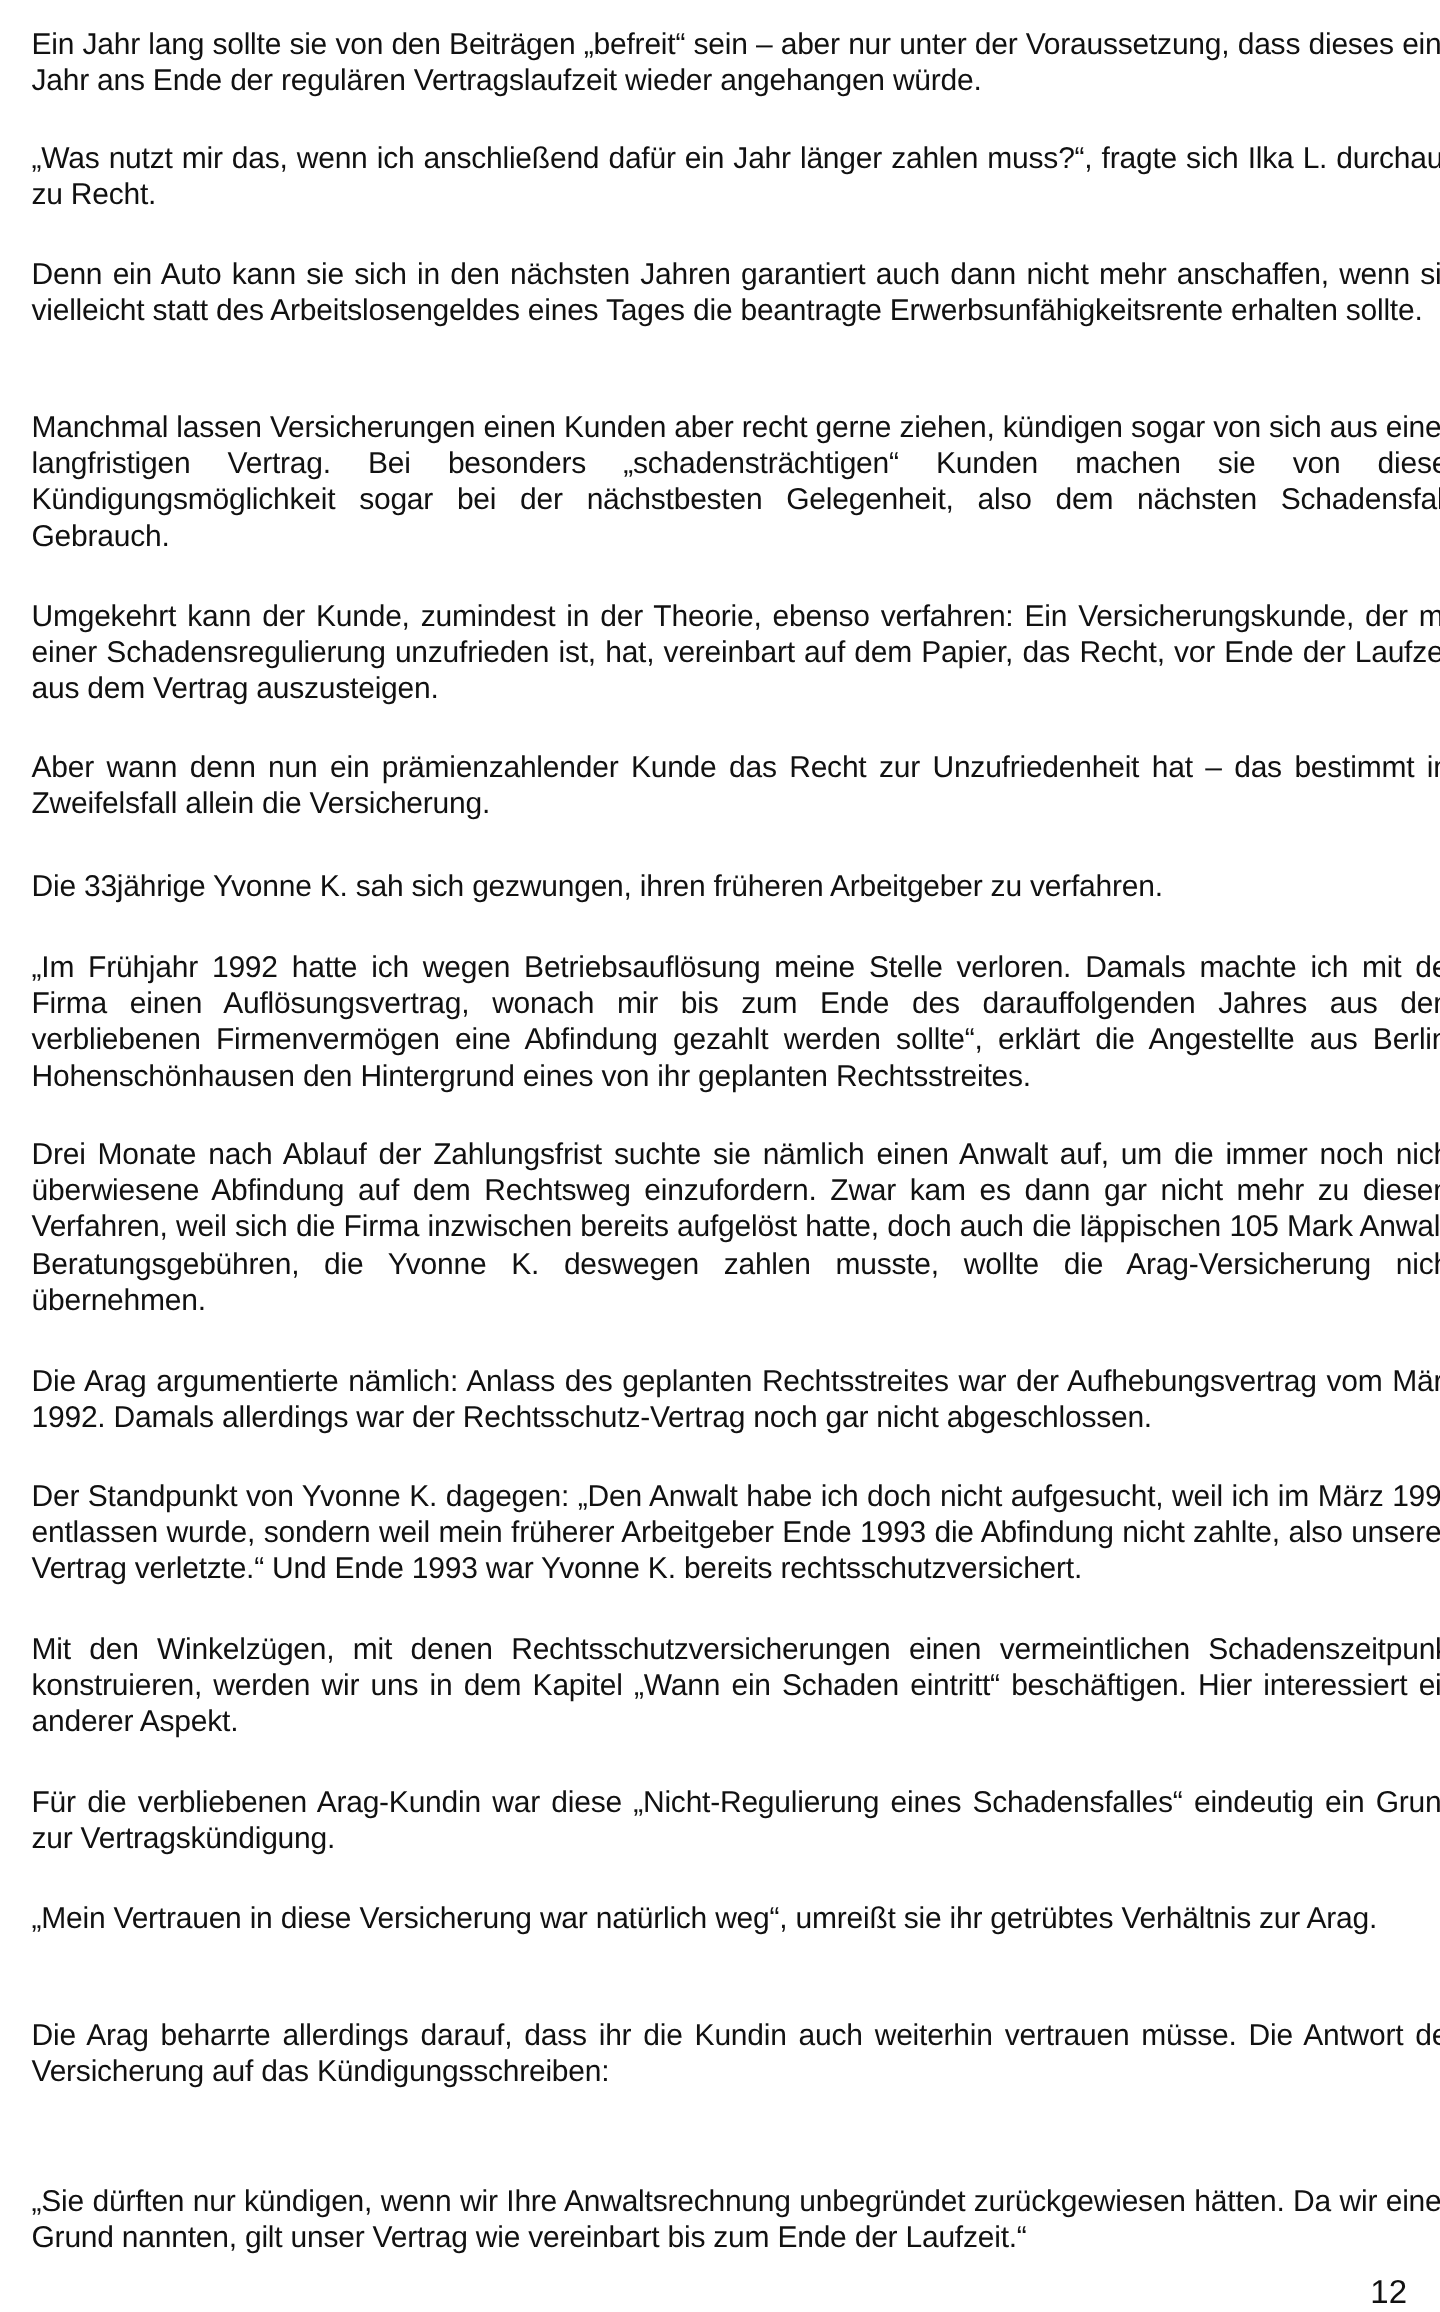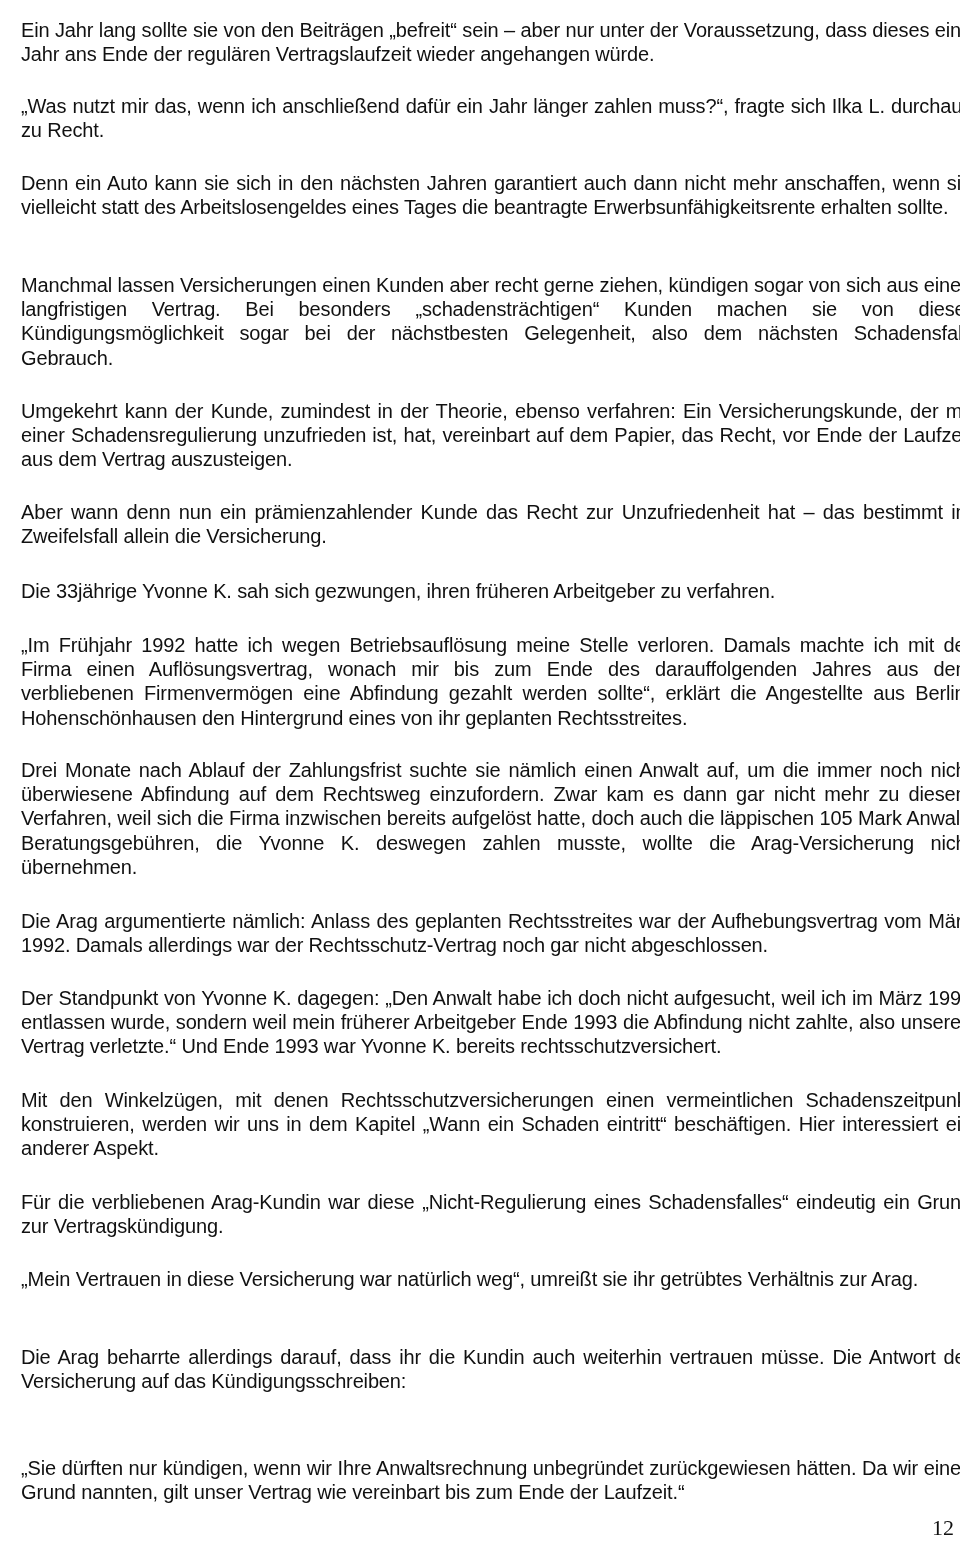--- a/index.html
+++ b/index.html
@@ -9,22 +9,22 @@
       font-family: "Liberation Sans", sans-serif;
     }
     .page { position: absolute; left: 5px; top: 0; width: 951px; }
     .para {
       position: absolute; left: 0; width: 951px;
       font-size: 20px; line-height: 24.2px;
       text-align: justify; margin: 16px;
       letter-spacing: -0.15px;
     }
     .page-number {
-      position: absolute; right: 6px; top: 1515px;
-      font-family: Liberation Serif, serif; font-size: 22px; color: #111;
+      position: absolute; right: 22px; top: 1515px;
+      font-family: Liberation Sans, sans-serif; font-size: 22px; color: #111;
     }
   </style>
 </head>
 <body>
 
 <div class="page">
   <p class="para" style="top:2px">Ein Jahr lang sollte sie von den Beiträgen „befreit“ sein – aber nur unter der Voraussetzung, dass dieses eine Jahr ans Ende der regulären Vertragslaufzeit wieder angehangen würde.</p>
   <p class="para" style="top:78px">„Was nutzt mir das, wenn ich anschließend dafür ein Jahr länger zahlen muss?“, fragte sich Ilka L. durchaus zu Recht.</p>
   <p class="para" style="top:155px">Denn ein Auto kann sie sich in den nächsten Jahren garantiert auch dann nicht mehr anschaffen, wenn sie vielleicht statt des Arbeitslosengeldes eines Tages die beantragte Erwerbsunfähigkeitsrente erhalten sollte.</p>
   <p class="para" style="top:257px">Manchmal lassen Versicherungen einen Kunden aber recht gerne ziehen, kündigen sogar von sich aus einen langfristigen Vertrag. Bei besonders „schadensträchtigen“ Kunden machen sie von dieser Kündigungsmöglichkeit sogar bei der nächstbesten Gelegenheit, also dem nächsten Schadensfall, Gebrauch.</p>

